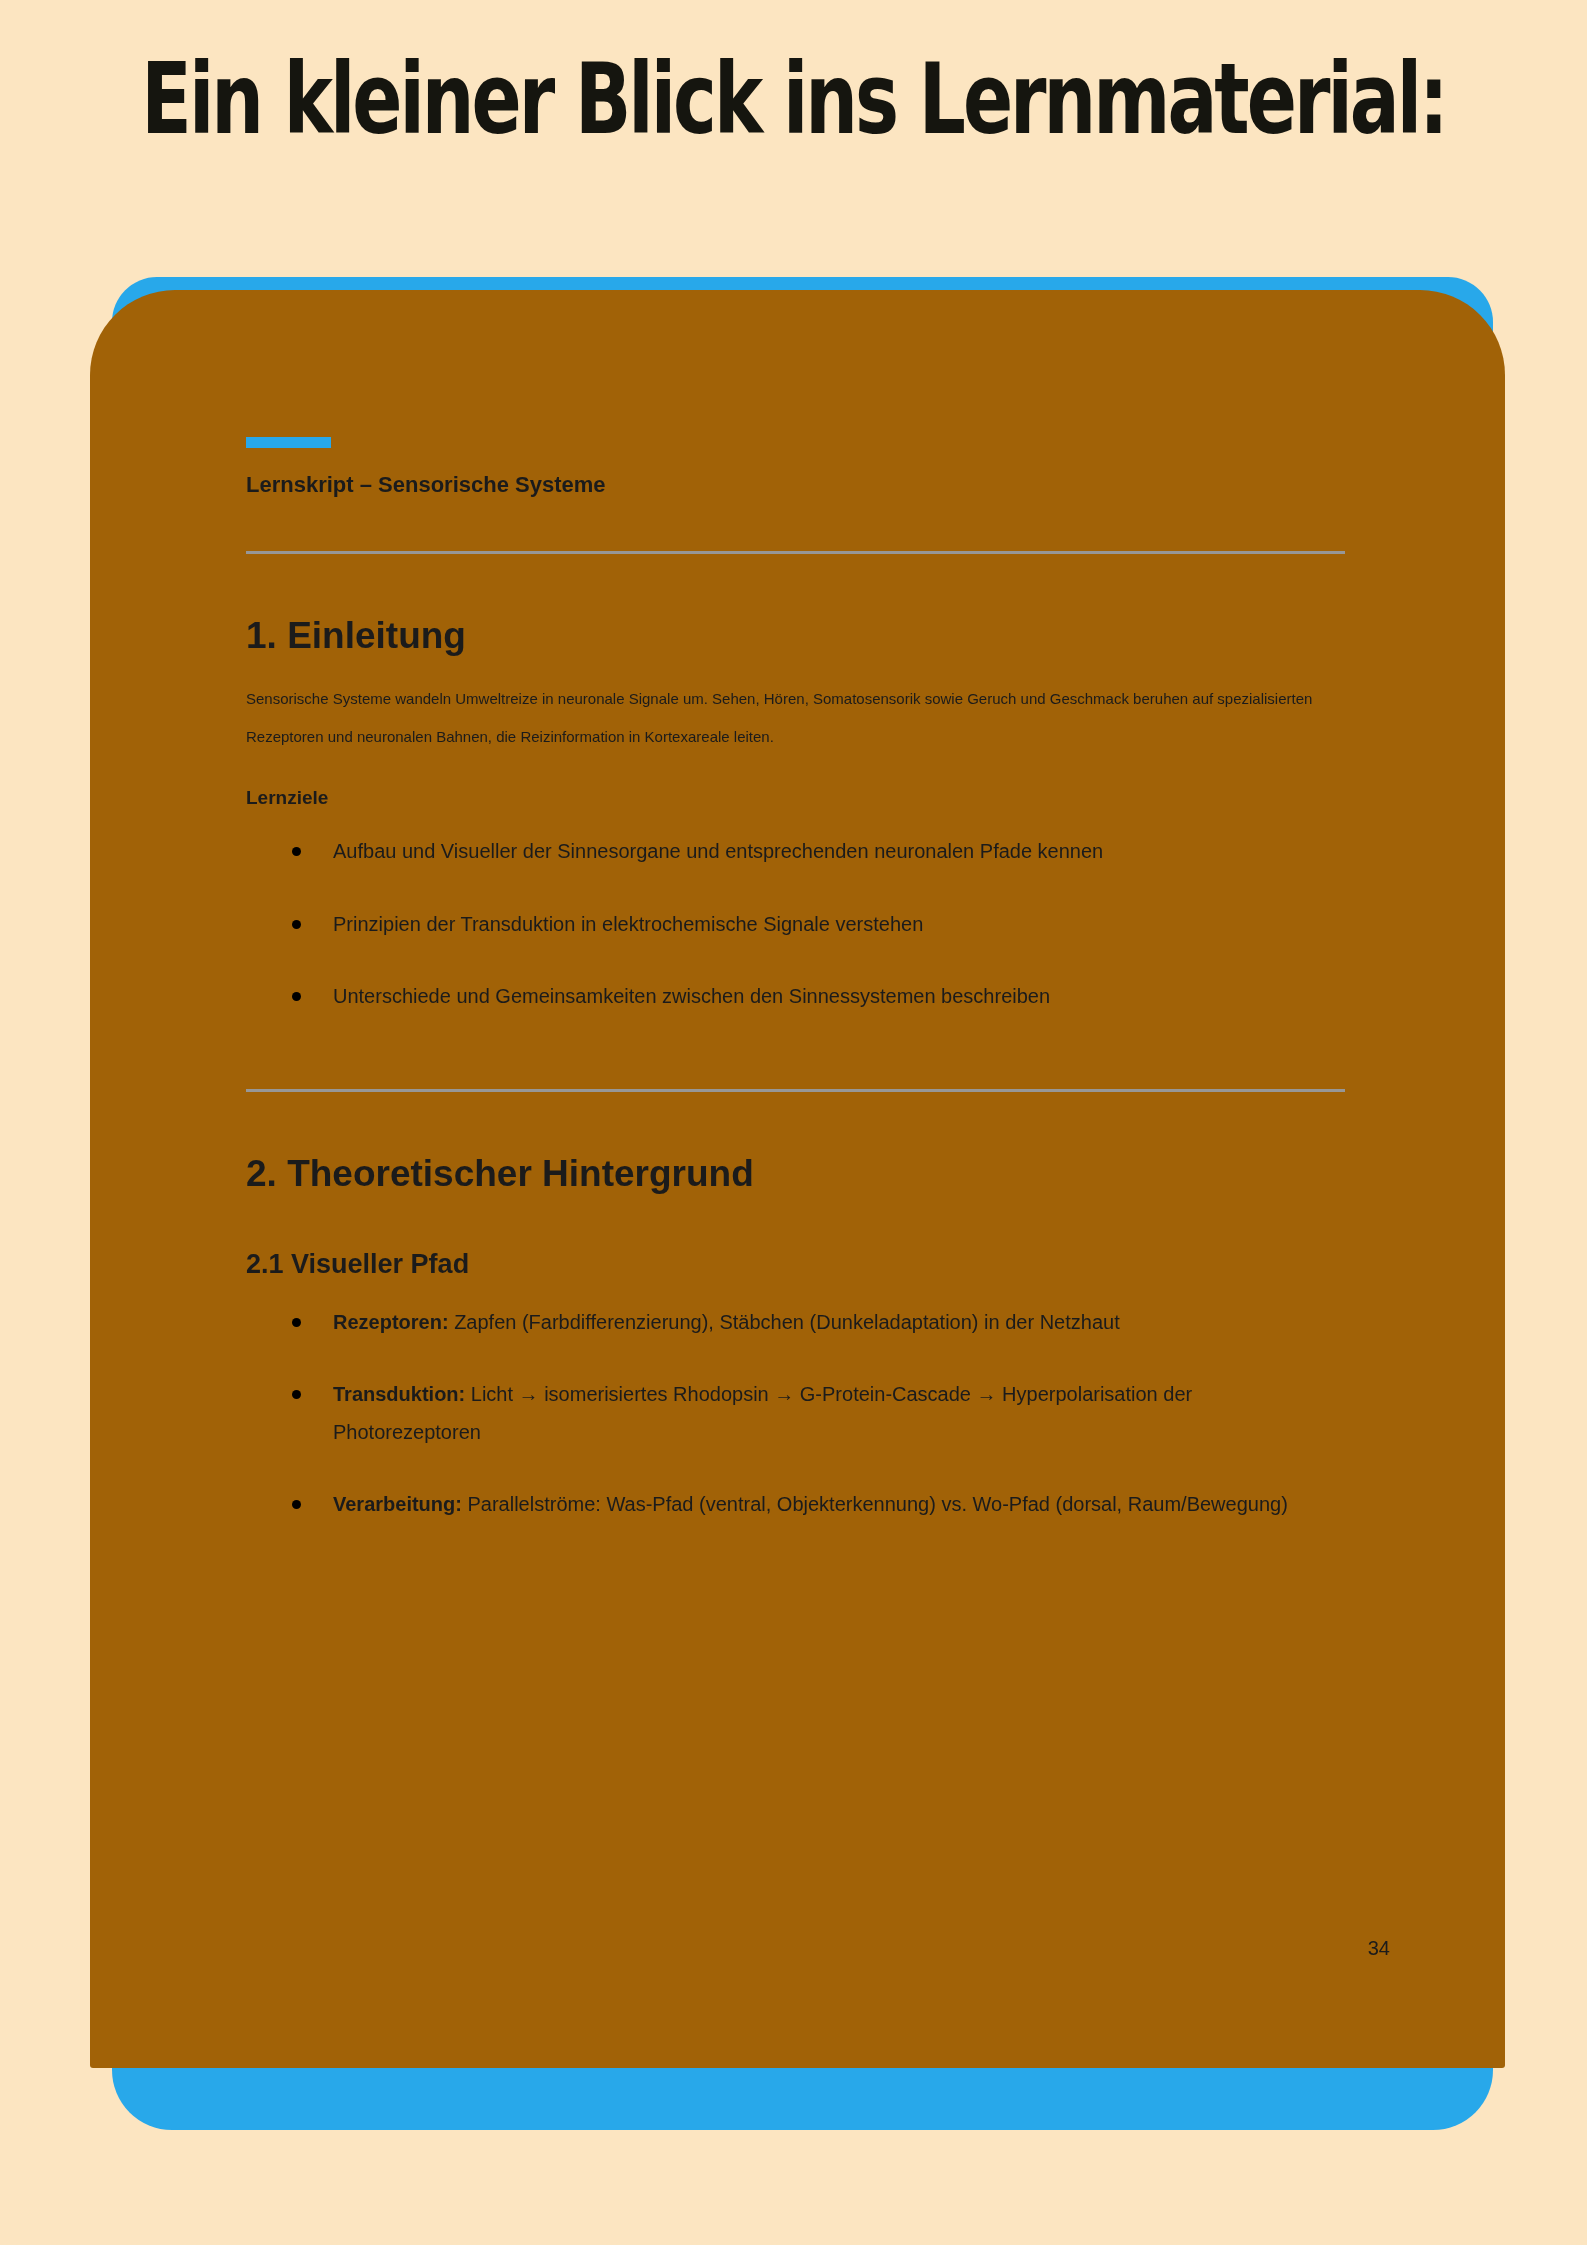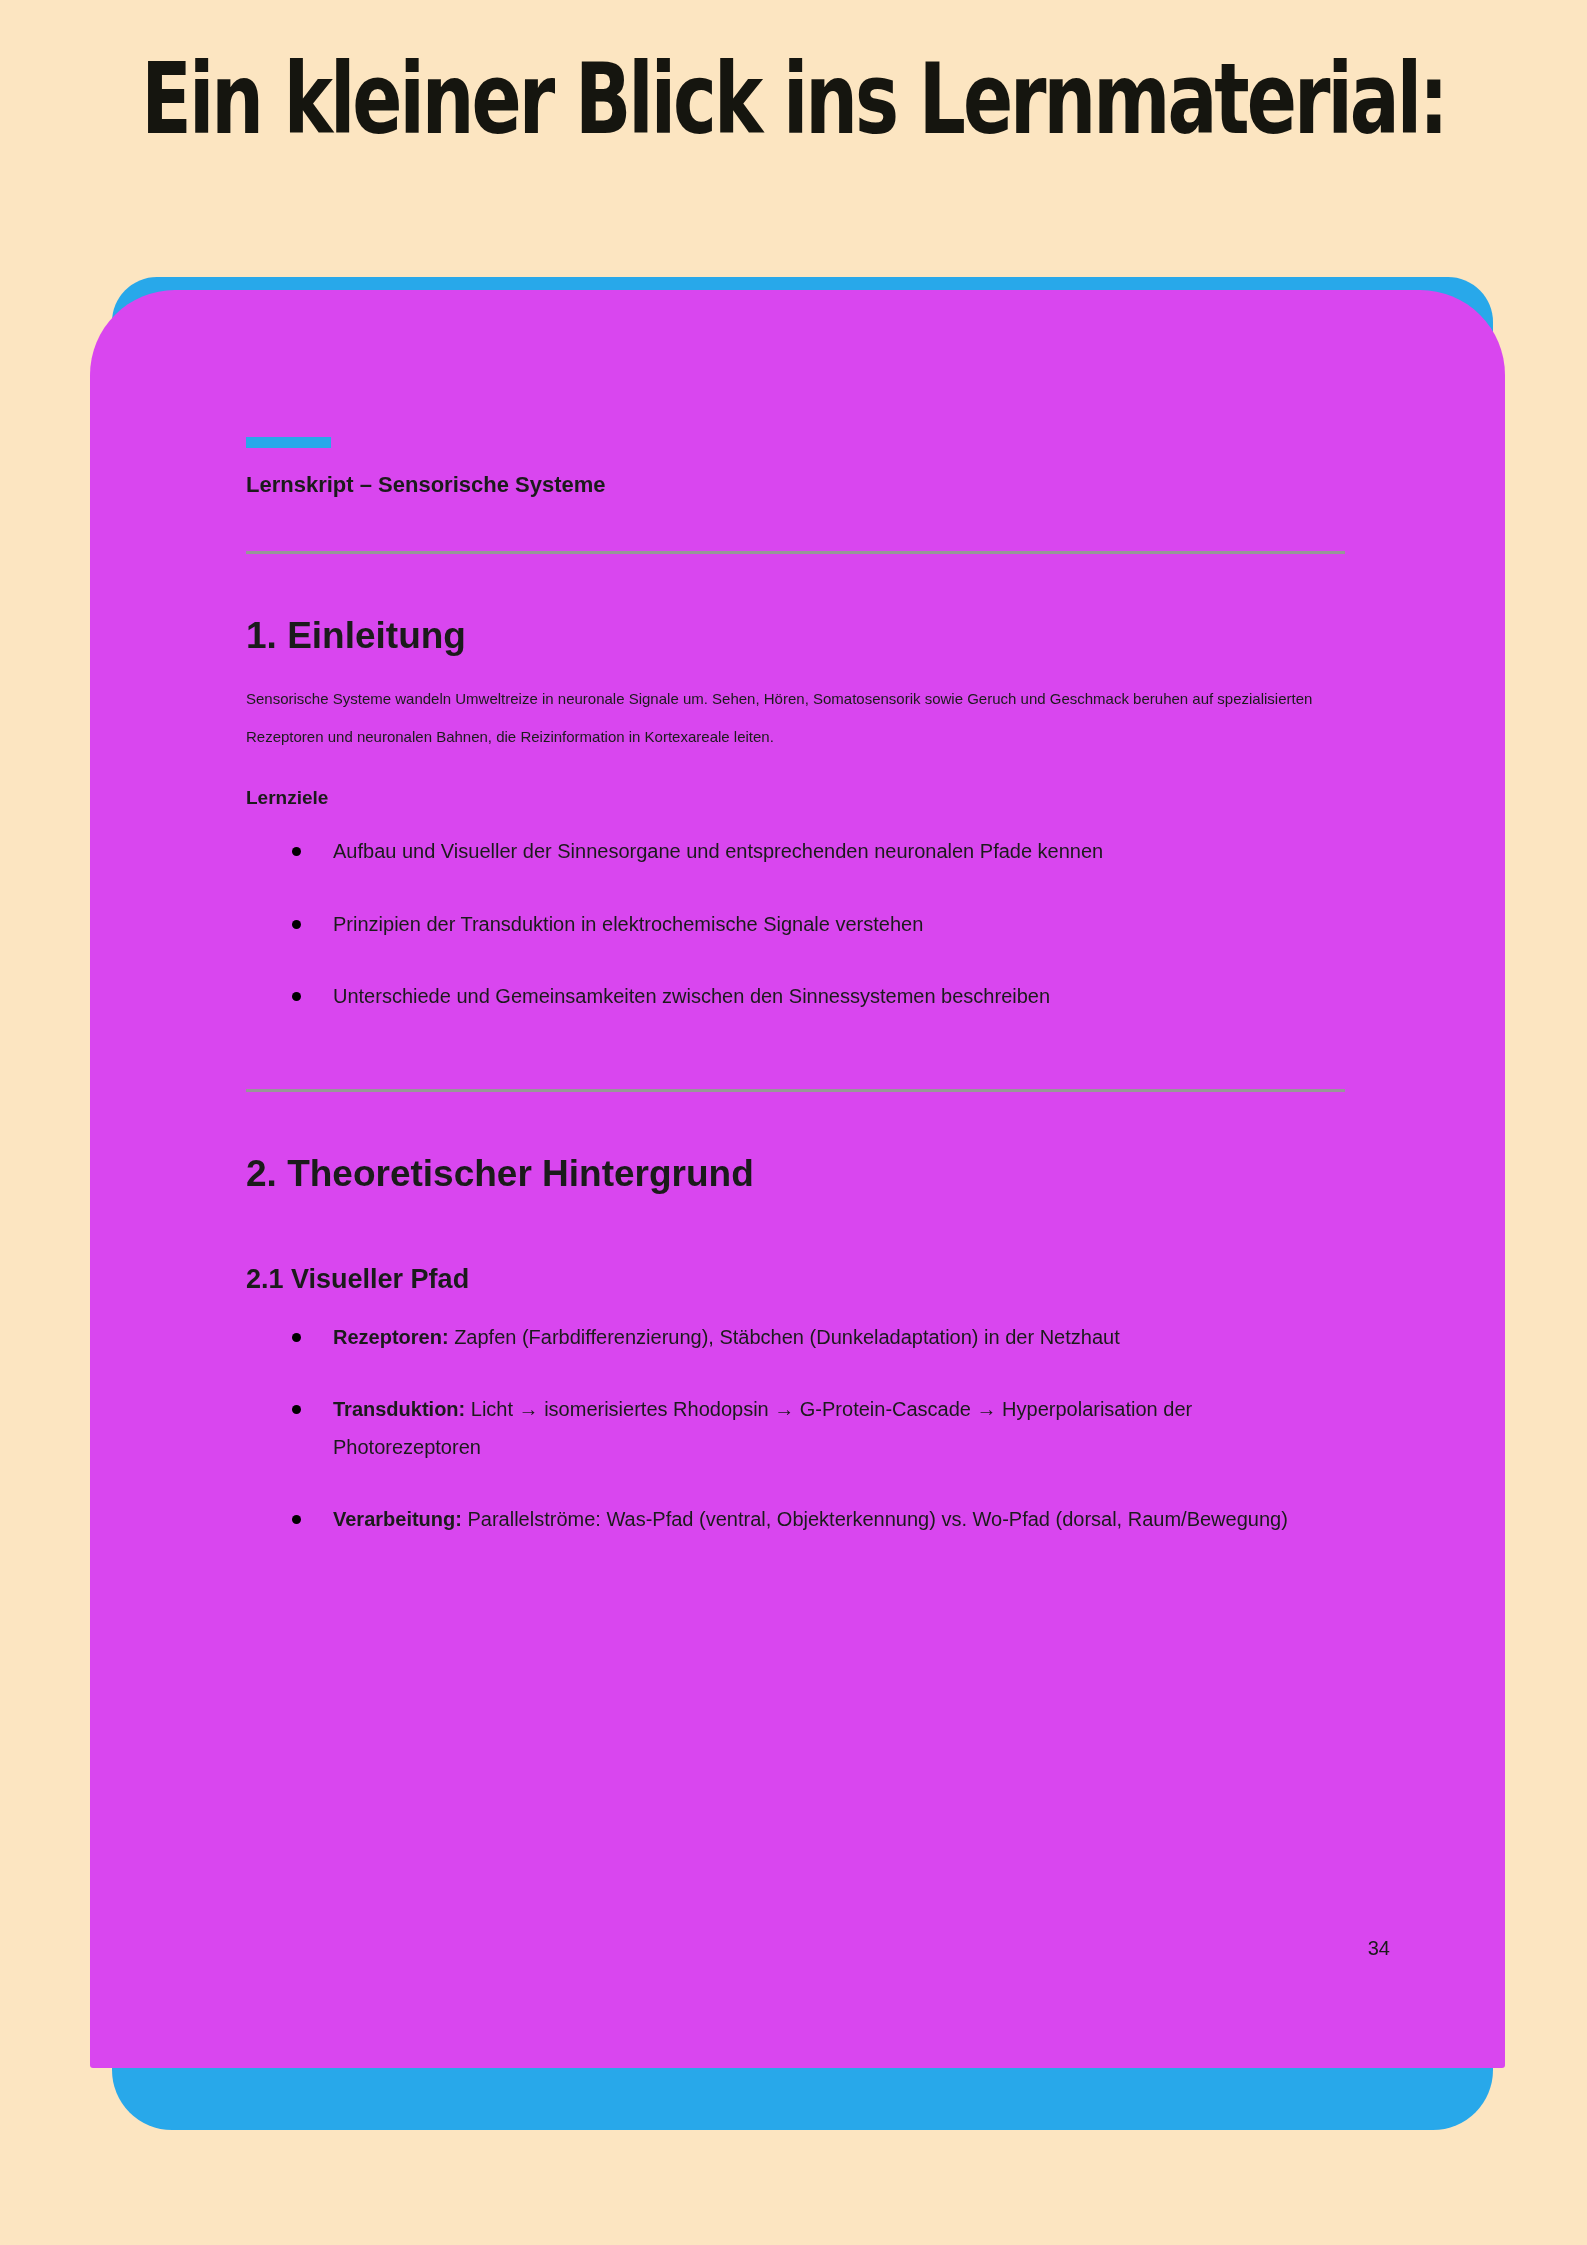--- a/index.html
+++ b/index.html
@@ -20,33 +20,33 @@
     transform:scaleY(1.32); transform-origin:center top;
   }
   .sheet { position:absolute; top:277px; left:90px; width:1415px; height:1853px; }
   .sheet-blue {
     position:absolute; top:0; bottom:0; left:22px; right:12px;
     background:#28A8EA;
     border-radius:45px 45px 60px 60px;
   }
   .sheet-white {
     position:absolute; left:0; right:0; top:13px; bottom:62px;
-    background:#d946ef;
+    background:#a16207;
     border-radius:85px 85px 3px 3px;
   }
   .doc { position:absolute; inset:0; padding:147px 160px 0 156px; }
   .accent-bar { width:85px; height:11px; background:#28A8EA; }
   .kicker { margin-top:24px; font-size:22px; font-weight:bold; line-height:26px; }
   .rule { height:3px; background:#979797; border:none; margin:0; }
   .rule-1 { margin-top:53px; }
   .rule-2 { margin-top:73px; }
   .h-big { font-size:37px; font-weight:bold; line-height:44px; margin-top:60px; }
   .para { font-size:15px; line-height:37.5px; margin-top:22px; max-width:1099px; }
   .sub-bold { font-size:19px; font-weight:bold; margin-top:32px; }
-  .h-mid { font-size:27px; font-weight:bold; line-height:32px; margin-top:67px; }
+  .h-mid { font-size:27px; font-weight:bold; line-height:32px; margin-top:52px; }
   ul.doc-list { list-style:none; margin:24px 0 0 0; padding:0; }
   ul.doc-list li {
     position:relative; padding-left:87px;
     font-size:20px; line-height:37.5px;
     margin-bottom:35px; max-width:1099px;
   }
   ul.doc-list li::before {
     content:""; position:absolute; left:46px; top:14px;
     width:9px; height:9px; border-radius:50%; background:#000;
   }

